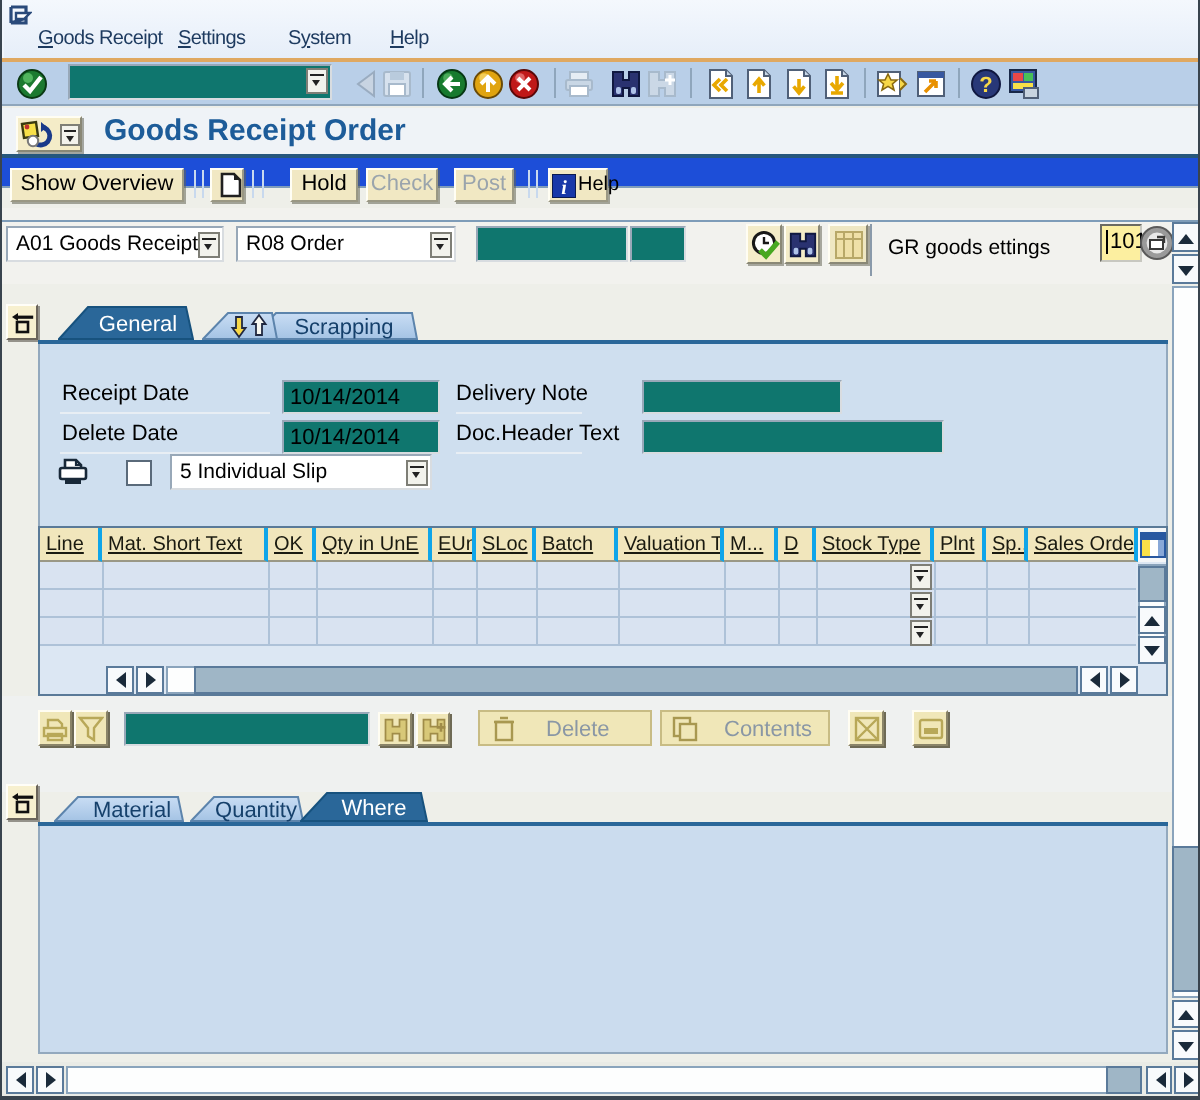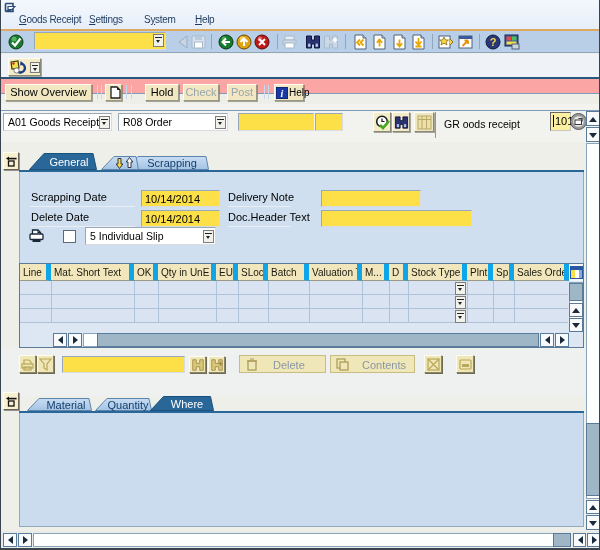--- a/index.html
+++ b/index.html
@@ -13,49 +13,49 @@
   
   #tanline{left:0;top:29px;width:600px;height:2px;background:#DFA861;}
   
   #toolbar{left:0;top:31px;width:600px;height:22px;background:#B9CFE8;border-bottom:1px solid #8FA6BC;box-sizing:border-box;}
   .tsep{position:absolute;top:3px;width:1px;height:15px;background:#8FA6BC;}
   
   #titlebar{left:0;top:54px;width:600px;height:23px;background:#EFF3F7;}
   #titletxt{position:absolute;left:51px;top:3px;font-size:15px;font-weight:bold;color:#1D5C99;}
   #navline{left:0;top:77px;width:600px;height:2px;background:#26577D;}
   
-  #appbar{left:0;top:79px;width:600px;height:15px;background:#fca5a5;border-bottom:1px solid #7F9CBB;box-sizing:border-box;}
+  #appbar{left:0;top:79px;width:600px;height:15px;background:#1d4ed8;border-bottom:1px solid #7F9CBB;box-sizing:border-box;}
   .abtn{position:absolute;top:5px;height:17px;background:#F1E8C3;border:1px solid #9A9884;
         border-top-color:#FFFEF4;border-left-color:#FFFEF4;box-shadow:1px 1px 0 rgba(100,100,84,.55);
         font-size:11px;color:#000;text-align:center;line-height:15px;box-sizing:border-box;}
   .abtn.dis{color:#9AA4AC;}
   .asep{position:absolute;top:6px;width:1px;height:14px;background:#C8D9EE;}
   
   #selrow{left:0;top:104px;width:600px;height:38px;background:#F2F2EE;}
   #selline{left:0;top:110px;width:600px;height:1px;background:#7E9CB8;}
   .combo{position:absolute;background:#fff;border:1px solid #98A8B8;border-bottom-color:#D8DCE0;border-right-color:#D8DCE0;box-sizing:border-box;font-size:10.5px;color:#000;}
   .combo .ct{position:absolute;left:4px;top:2px;white-space:nowrap;}
   .ddglyph{position:absolute;right:1px;top:2px;width:11px;height:13px;background:#F2F2EC;border:1px solid #7E7E76;box-sizing:border-box;}
   .ddglyph:before{content:"";position:absolute;left:1px;right:1px;top:2px;height:1px;background:#222;}
   .ddglyph:after{content:"";position:absolute;left:2px;top:5px;width:0;height:0;border:2.5px solid transparent;border-top:3.5px solid #222;}
-  .inp{position:absolute;background:#fde047;border:1px solid #98A8B8;border-bottom-color:#D8DCE0;border-right-color:#D8DCE0;box-sizing:border-box;font-size:11px;color:#000;padding:2px 0 0 3px;}
+  .inp{position:absolute;background:#0f766e;border:1px solid #98A8B8;border-bottom-color:#D8DCE0;border-right-color:#D8DCE0;box-sizing:border-box;font-size:11px;color:#000;padding:2px 0 0 3px;}
   
   .ibtn{position:absolute;background:#F4ECC8;border:1px solid #FFFDF2;border-right-color:#8A8876;border-bottom-color:#8A8876;box-shadow:1px 1px 0 rgba(90,90,74,.5);box-sizing:border-box;}
   .ibtn.dis{background:#EFE7C2;}
   
   .foldico{position:absolute;width:16px;height:18px;background:#F7F0CF;border:1px solid #6A645A;border-top-color:#FFFEF8;border-left-color:#FFFEF8;box-shadow:1px 1px 0 rgba(74,70,60,.55);box-sizing:border-box;}
   .tabline{position:absolute;height:2px;background:#2A6799;}
   
   #panel1{left:18px;top:172px;width:565px;height:91px;background:#CFDFEF;border-left:1px solid #93A9BE;border-right:1px solid #93A9BE;box-sizing:border-box;}
   #panel2{left:18px;top:413px;width:565px;height:114px;background:#CBDCEE;border:1px solid #93A9BE;border-top:none;box-sizing:border-box;}
   .lbl{position:absolute;font-size:11px;color:#000;white-space:nowrap;}
   .lblline{position:absolute;height:1px;background:#E8EEF4;}
   
   #tbl{left:18px;top:263px;width:565px;height:85px;background:#DCE7F3;border:1px solid #5A7A98;box-sizing:border-box;}
-  .hc{position:absolute;top:0;height:17px;background:#F1E6BC;border-right:5px solid #0ea5e9;border-bottom:1px solid #9A9886;box-sizing:border-box;font-size:10px;color:#1A1A10;padding:3px 0 0 3px;white-space:nowrap;overflow:hidden;}
+  .hc{position:absolute;top:0;height:17px;background:#F1E6BC;border-right:2px solid #0ea5e9;border-bottom:1px solid #9A9886;box-sizing:border-box;font-size:10px;color:#1A1A10;padding:3px 0 0 3px;white-space:nowrap;overflow:hidden;text-decoration:underline;}
   .vline{top:0;width:1px;height:42px;background:#AEC2D8;}
   
   .sbtn{position:absolute;background:#F8FAFC;border:1px solid #5A7A9A;box-sizing:border-box;}
   .sbtn i{position:absolute;left:50%;top:50%;width:0;height:0;border:4px solid transparent;}
   .sbtn.up i{margin:-2px 0 0 -4px;border-bottom:5px solid #1A2A3A;border-top:none;}
   .sbtn.dn i{margin:-2px 0 0 -4px;border-top:5px solid #1A2A3A;border-bottom:none;}
   .sbtn.lf i{margin:-4px 0 0 -2px;border-right:5px solid #1A2A3A;border-left:none;}
   .sbtn.rt i{margin:-4px 0 0 -2px;border-left:5px solid #1A2A3A;border-right:none;}
   .strack{position:absolute;background:#FDFEFE;border:1px solid #8AA4BC;box-sizing:border-box;}
   .sthumb{position:absolute;background:#9FB6C6;border:1px solid #5A7A9A;box-sizing:border-box;}
@@ -195,20 +195,21 @@
     <div class="ibtn" style="left:7px;top:4px;width:33px;height:18px">
       <svg class="abs" style="left:1px;top:1px" width="17" height="14" viewBox="0 0 17 14">
         <path d="M1 2 L8 1 L9 8 L2 9 Z" fill="#F8E048" stroke="#3A3A10" stroke-width="1.2"></path>
         <circle cx="3.5" cy="3.5" r="1.2" fill="#C03030"></circle>
         <path d="M6 9 A4.5 4.5 0 1 0 10.5 3.5" fill="none" stroke="#1A3A8A" stroke-width="2.4"></path>
         <path d="M10.5 1 L13.5 3.5 L10.5 6" fill="#1A3A8A"></path>
         <circle cx="6.5" cy="10.5" r="2.6" fill="#fff" stroke="#7A7A7A"></circle>
       </svg>
       <div class="ddglyph" style="left:21px;top:3px;width:10px;height:11px"></div>
     </div>
+    <span id="titletxt">Goods Receipt Order</span>
   </div>
   <div id="navline" class="abs"></div>
 
   <div id="appbar" class="abs">
     <div class="abtn" style="left:4px;width:87px">Show Overview</div>
     <div class="asep" style="left:96px"></div>
       <div class="asep" style="left:100px"></div>
     <div class="abtn" style="left:104px;width:17px">
       <svg class="abs" style="left:3px;top:1px" width="13" height="13" viewBox="0 0 13 13">
         <path d="M2 1 H8 L11 4 V12 H2 Z" fill="#fff" stroke="#202020" stroke-width="1.3"></path>
@@ -258,21 +259,21 @@
       <rect x="10.5" y="9.5" width="2.5" height="3.5" rx="1" fill="#AEC2E8"></rect>
     </svg>
   </div>
   <div class="ibtn dis" style="left:413px;top:112px;width:20px;height:20px">
     <svg class="abs" style="left:2px;top:2px" width="15" height="15" viewBox="0 0 15 15">
       <rect x="1" y="1" width="13" height="13" fill="#EFE0A8" stroke="#B8A868"></rect>
       <path d="M1 4.5 H14 M5 1 V14 M9.5 1 V14" stroke="#B8A868"></path>
     </svg>
   </div>
   <div class="abs" style="left:434px;top:112px;width:1px;height:26px;background:#8A9AAA"></div>
-  <div class="lbl" style="left:443px;top:118px;font-size:10.5px">GR oods receipt</div>
+  <div class="lbl" style="left:443px;top:118px;font-size:10.5px">GR goods ettings</div>
   <div class="inp" style="left:549px;top:112px;width:21px;height:19px;background:#FCEFA0;padding-left:2px;border-color:#6A6A62;border-bottom-color:#C8C8C0;border-right-color:#C8C8C0"><span style="border-left:1px solid #000;padding-left:1px">101</span></div>
   <svg class="abs" style="left:569px;top:112px" width="17" height="19" viewBox="0 0 17 19">
     <circle cx="8.5" cy="9.5" r="8" fill="#9A9A9A" stroke="#5A5A5A"></circle>
     <circle cx="8.5" cy="9.5" r="5.2" fill="#E8E8E8"></circle>
     <rect x="5" y="8" width="6.5" height="4.5" fill="#fff" stroke="#383838"></rect>
     <path d="M8.5 6.5 L12 6.5 L12 9.5" fill="none" stroke="#383838" stroke-width="1.2"></path>
   </svg>
 
   <div class="foldico" style="left:2px;top:152px">
     <svg class="abs" style="left:1px;top:2px" width="12" height="13" viewBox="0 0 12 13">
@@ -296,21 +297,21 @@
     <path d="M18.5 12.5 L15.2 8 H17 V2.5 H20 V8 H21.8 Z" fill="#F8D848" stroke="#202840" stroke-width="0.9"></path>
     <path d="M28.5 1.5 L25.2 6 H27 V11.5 H30 V6 H31.8 Z" fill="#F8F8F0" stroke="#202840" stroke-width="0.9"></path>
   </svg>
   <svg class="abs" style="left:28px;top:153px" width="68" height="17">
     <path d="M0.5 16.5 L15 0.5 H64 L67.5 16.5 Z" fill="#2A6799" stroke="#17527E"></path>
     <text x="40" y="12.5" font-size="11" fill="#FFFFFF" text-anchor="middle" font-family="Liberation Sans,sans-serif">General</text>
   </svg>
   <div class="tabline" style="left:18px;top:170px;width:565px"></div>
 
   <div id="panel1" class="abs"></div>
-  <div class="lbl" style="left:30px;top:191px">Scrapping Date</div>
+  <div class="lbl" style="left:30px;top:191px">Receipt Date</div>
   <div class="inp" style="left:140px;top:190px;width:79px;height:17px">10/14/2014</div>
   <div class="lbl" style="left:227px;top:191px">Delivery Note</div>
   <div class="inp" style="left:320px;top:190px;width:100px;height:17px"></div>
   <div class="lblline" style="left:29px;top:206px;width:105px"></div>
   <div class="lblline" style="left:227px;top:206px;width:63px"></div>
   <div class="lbl" style="left:30px;top:211px">Delete Date</div>
   <div class="inp" style="left:140px;top:210px;width:79px;height:17px">10/14/2014</div>
   <div class="lbl" style="left:227px;top:211px">Doc.Header Text</div>
   <div class="inp" style="left:320px;top:210px;width:151px;height:17px"></div>
   <div class="lblline" style="left:29px;top:226px;width:105px"></div>

